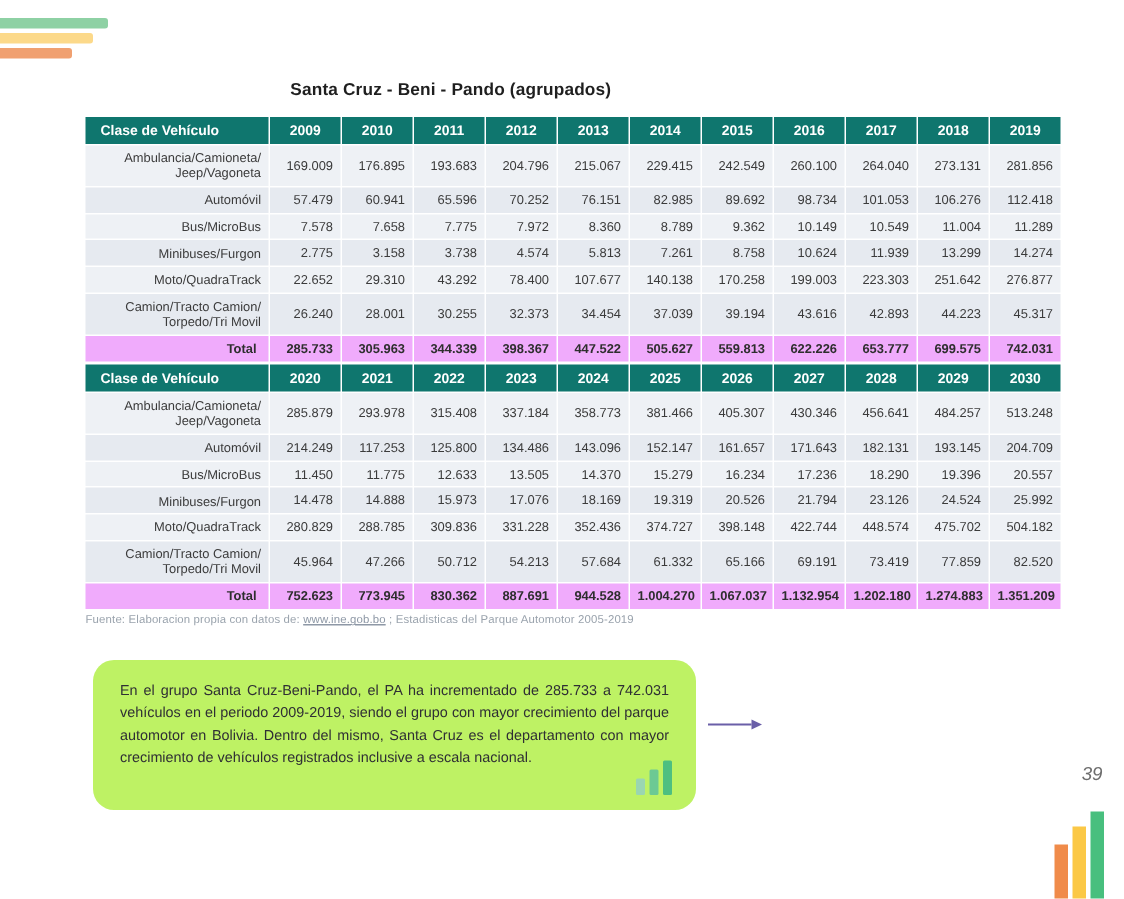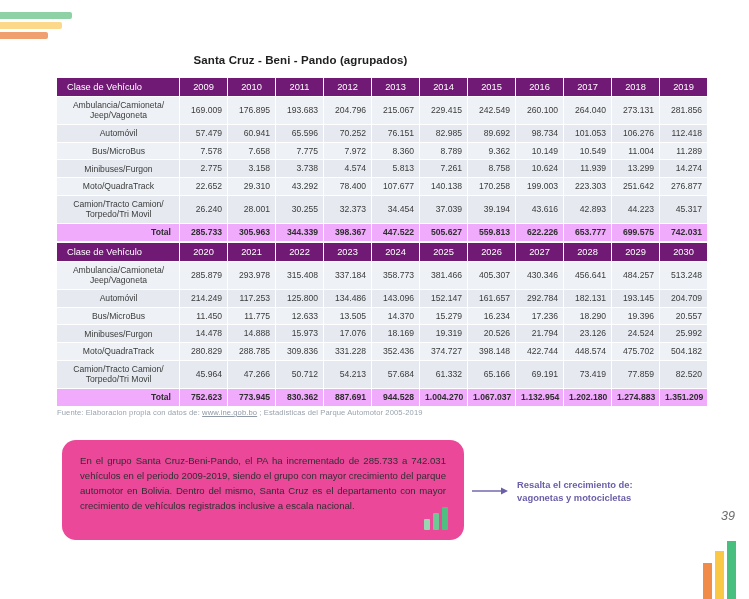--- a/index.html
+++ b/index.html
@@ -58,41 +58,41 @@
 
   table.data {
     width: 638px;
     border-collapse: separate;
     border-spacing: 1px;
     table-layout: fixed;
     font-size: 8.6px;
     color: #3b3b3b;
   }
   table.data th {
-    background: #701a75;
+    background: #0f766e;
     color: #ffffff;
     font-size: 9.3px;
-    font-weight: normal;
+    font-weight: bold;
     padding: 4px 4px;
     text-align: center;
     white-space: nowrap;
   }
   table.data th.rowhead {
     text-align: left;
     padding-left: 10px;
   }
   table.data td {
     background: #eef1f5;
     padding: 3px 5px;
     text-align: right;
     white-space: nowrap;
     line-height: 1.25;
   }
   table.data td.label {
-    text-align: center;
+    text-align: right;
     padding-left: 6px;
     color: #3b3b3b;
     white-space: normal;
     line-height: 1.22;
   }
   table.data tr.alt td { background: #e6eaf0; }
   table.data tr.total td {
     background: #f0abfc;
     font-weight: bold;
     color: #2e2e2e;
@@ -118,21 +118,21 @@
     text-decoration: underline;
   }
 
   
   .callout {
     position: absolute;
     left: 62px;
     top: 440px;
     width: 402px;
     min-height: 100px;
-    background: #ec4899;
+    background: #bef264;
     border-radius: 14px;
     padding: 14px 18px 16px 18px;
     box-sizing: border-box;
   }
   .callout p {
     margin: 0 0 10px 0;
     font-size: 9.6px;
     line-height: 1.55;
     color: #2f2f34;
     text-align: justify;
@@ -403,21 +403,21 @@
       </tr>
       <tr class="alt">
         <td class="label">Automóvil</td>
         <td>214.249</td>
         <td>117.253</td>
         <td>125.800</td>
         <td>134.486</td>
         <td>143.096</td>
         <td>152.147</td>
         <td>161.657</td>
-        <td>292.784</td>
+        <td>171.643</td>
         <td>182.131</td>
         <td>193.145</td>
         <td>204.709</td>
       </tr>
       <tr>
         <td class="label">Bus/MicroBus</td>
         <td>11.450</td>
         <td>11.775</td>
         <td>12.633</td>
         <td>13.505</td>
@@ -498,24 +498,20 @@
       <i></i>
       <i></i>
     </span>
 </div>
 
 <div class="annot">
   <svg class="annot-arrow" viewBox="0 0 36 10">
     <line x1="0" y1="5" x2="29" y2="5" stroke="#6a5fa8" stroke-width="1.4"></line>
     <polygon points="29,1.6 36,5 29,8.4" fill="#6a5fa8"></polygon>
   </svg>
-  <div class="annot-text">
-    <div>Resalta el crecimiento de:</div>
-    <div>vagonetas y motocicletas</div>
-  </div>
 </div>
 
 <div class="page-num">39</div>
 
 <div class="deco-corner">
   <i></i>
   <i></i>
   <i></i>
 </div>
 

